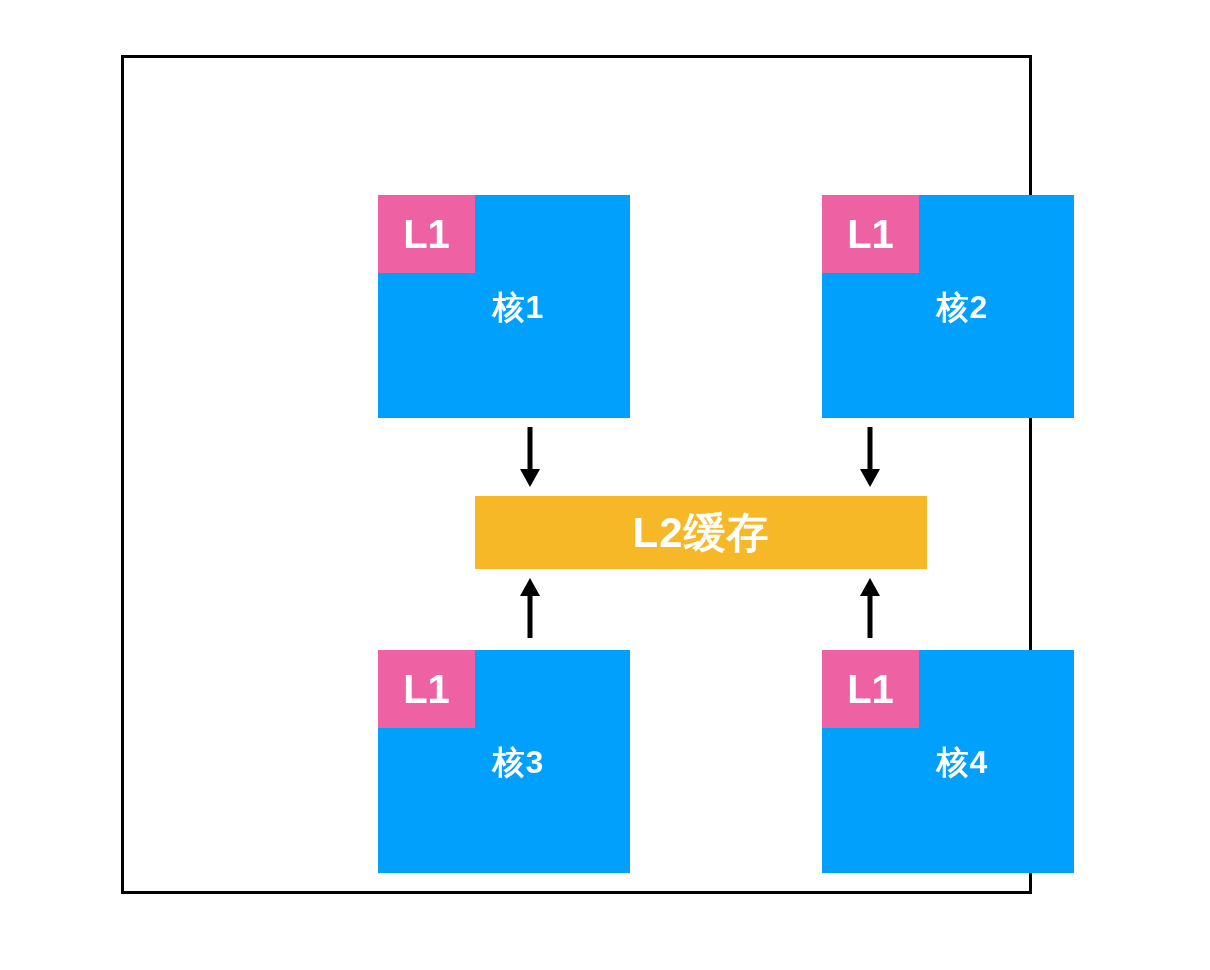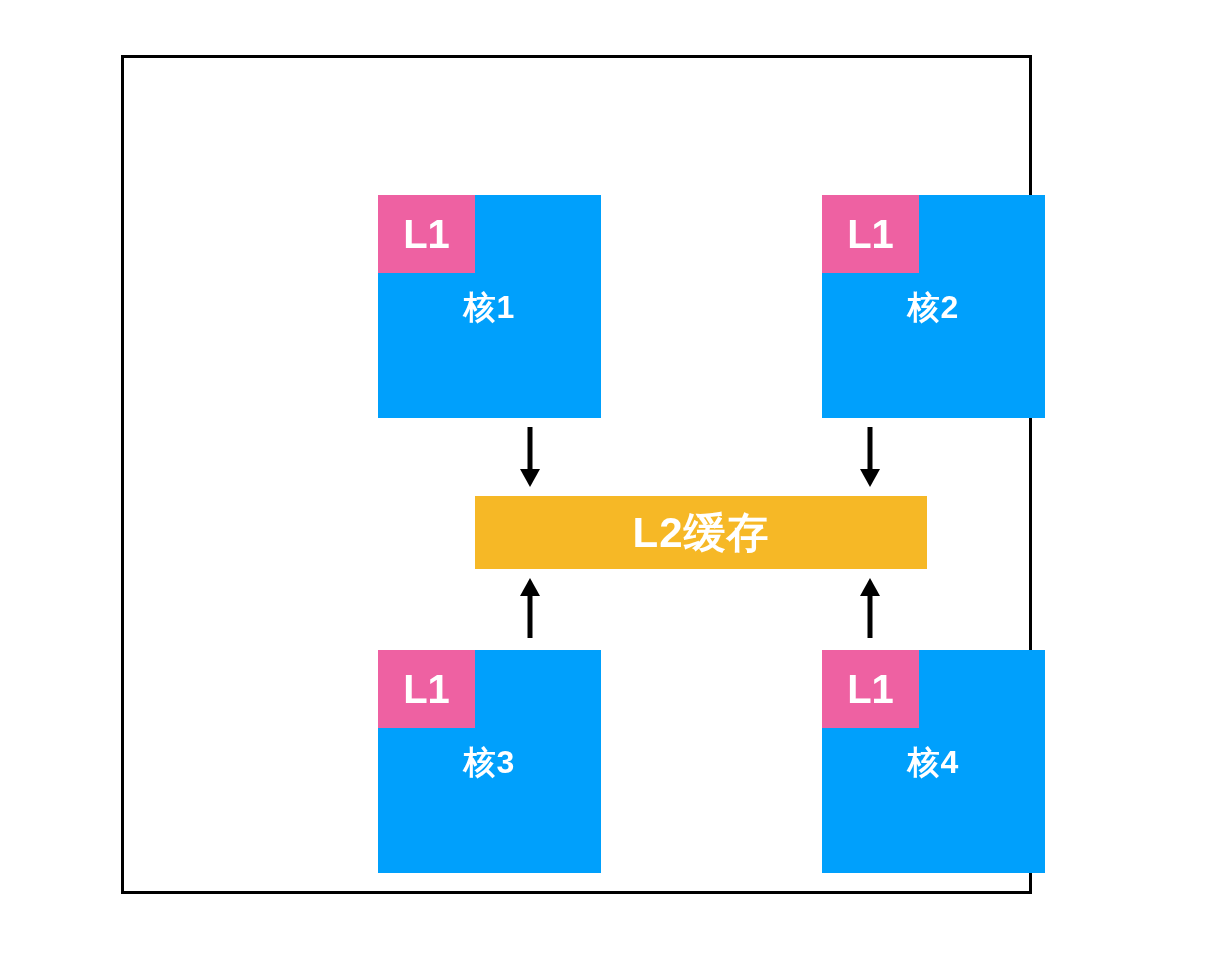--- a/index.html
+++ b/index.html
@@ -28,20 +28,21 @@
     background: #FFFFFF;
   }
   .core {
     position: absolute;
     width: 223px;
     height: 223px;
     background: #00A0FC;
     display: flex;
     align-items: center;
     justify-content: center;
+    padding-left: 29px;
   }
   .core-label {
     color: #FFFFFF;
     font-size: 32px;
     font-weight: bold;
     line-height: 1;
     letter-spacing: 1px;
     text-align: center;
   }
   .l1-badge {

